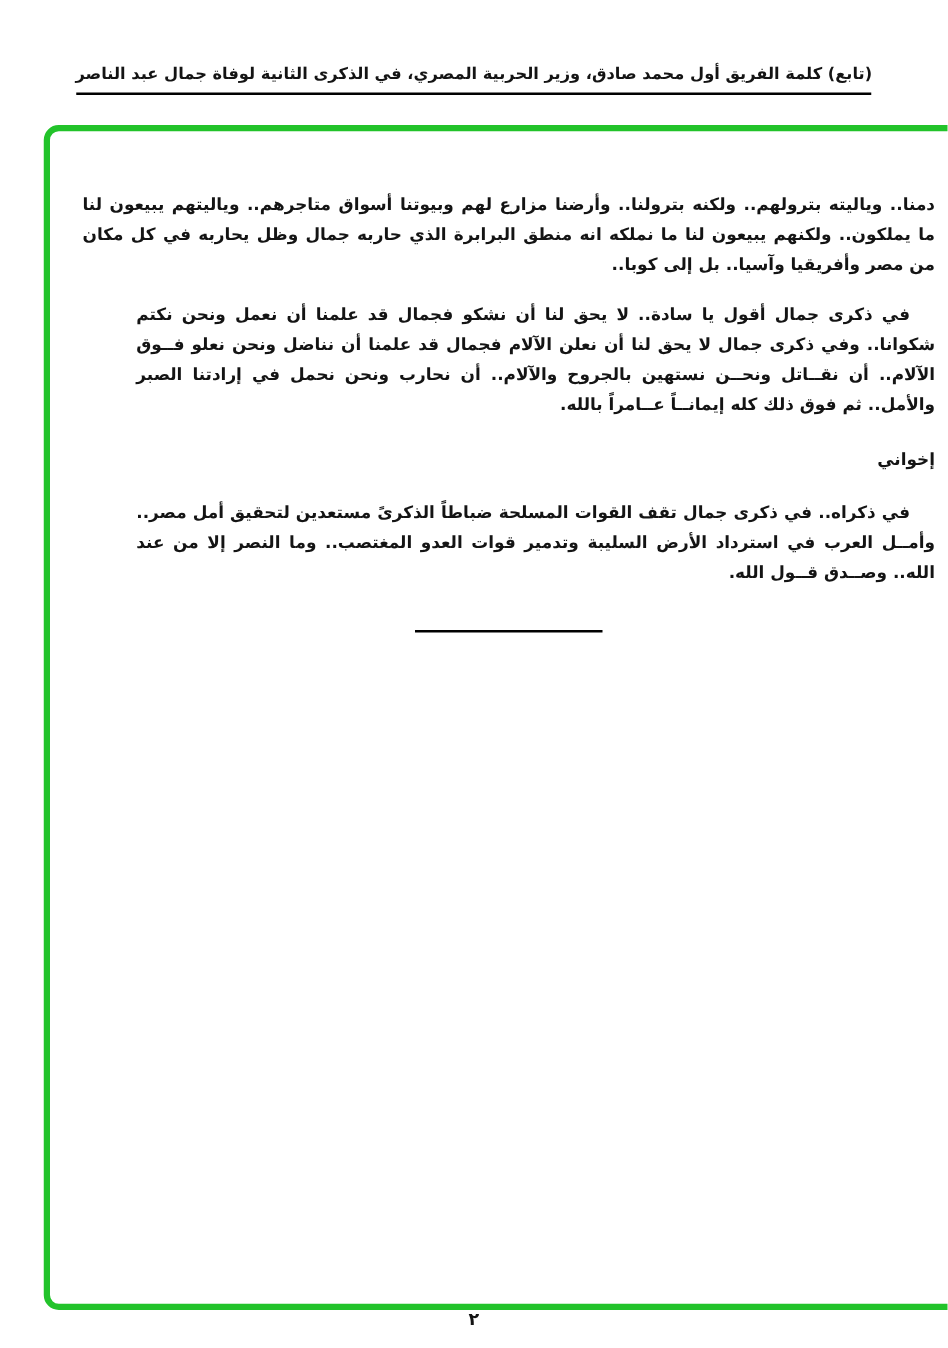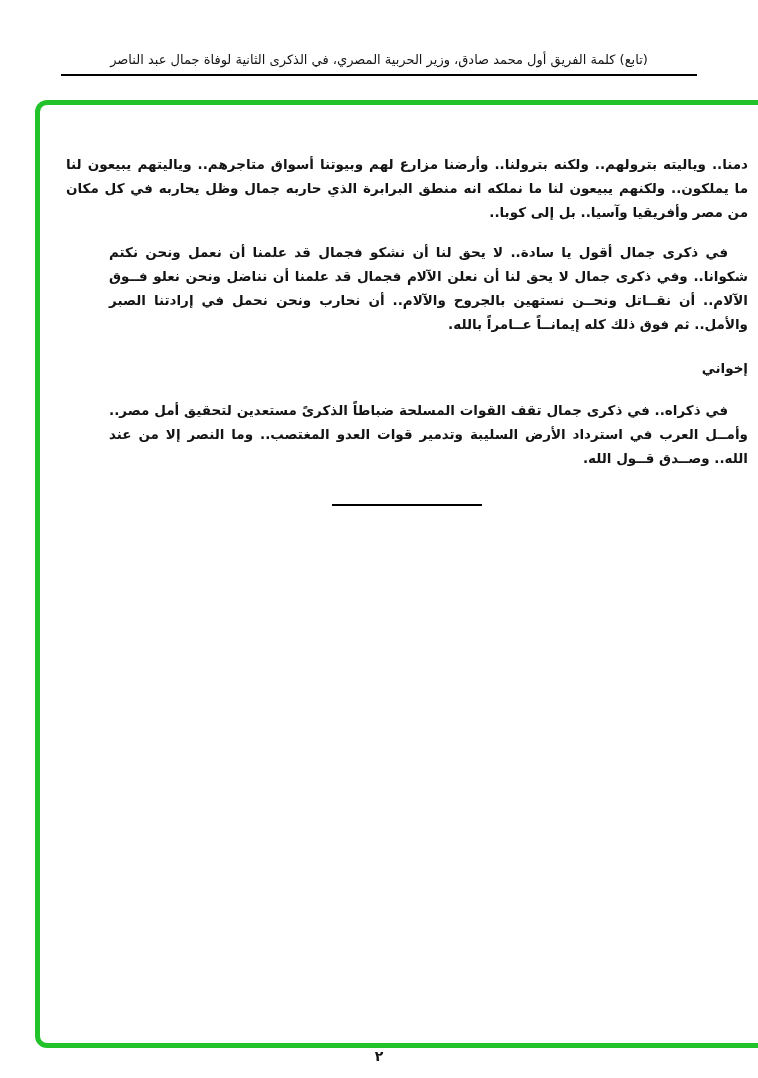--- a/index.html
+++ b/index.html
@@ -14,21 +14,21 @@
     position: relative;
     overflow: hidden;
   }
   .doc-header {
     padding-top: 52px;
     text-align: center;
   }
   .doc-header .title {
     direction: rtl;
     font-size: 13px;
-    font-weight: normal;
+    font-weight: bold;
     color: var(--ink);
   }
   .header-rule {
     width: 636px;
     border: none;
     border-top: 2px solid #000;
     margin: 7px auto 0 auto;
   }
   .frame {
     position: absolute;

